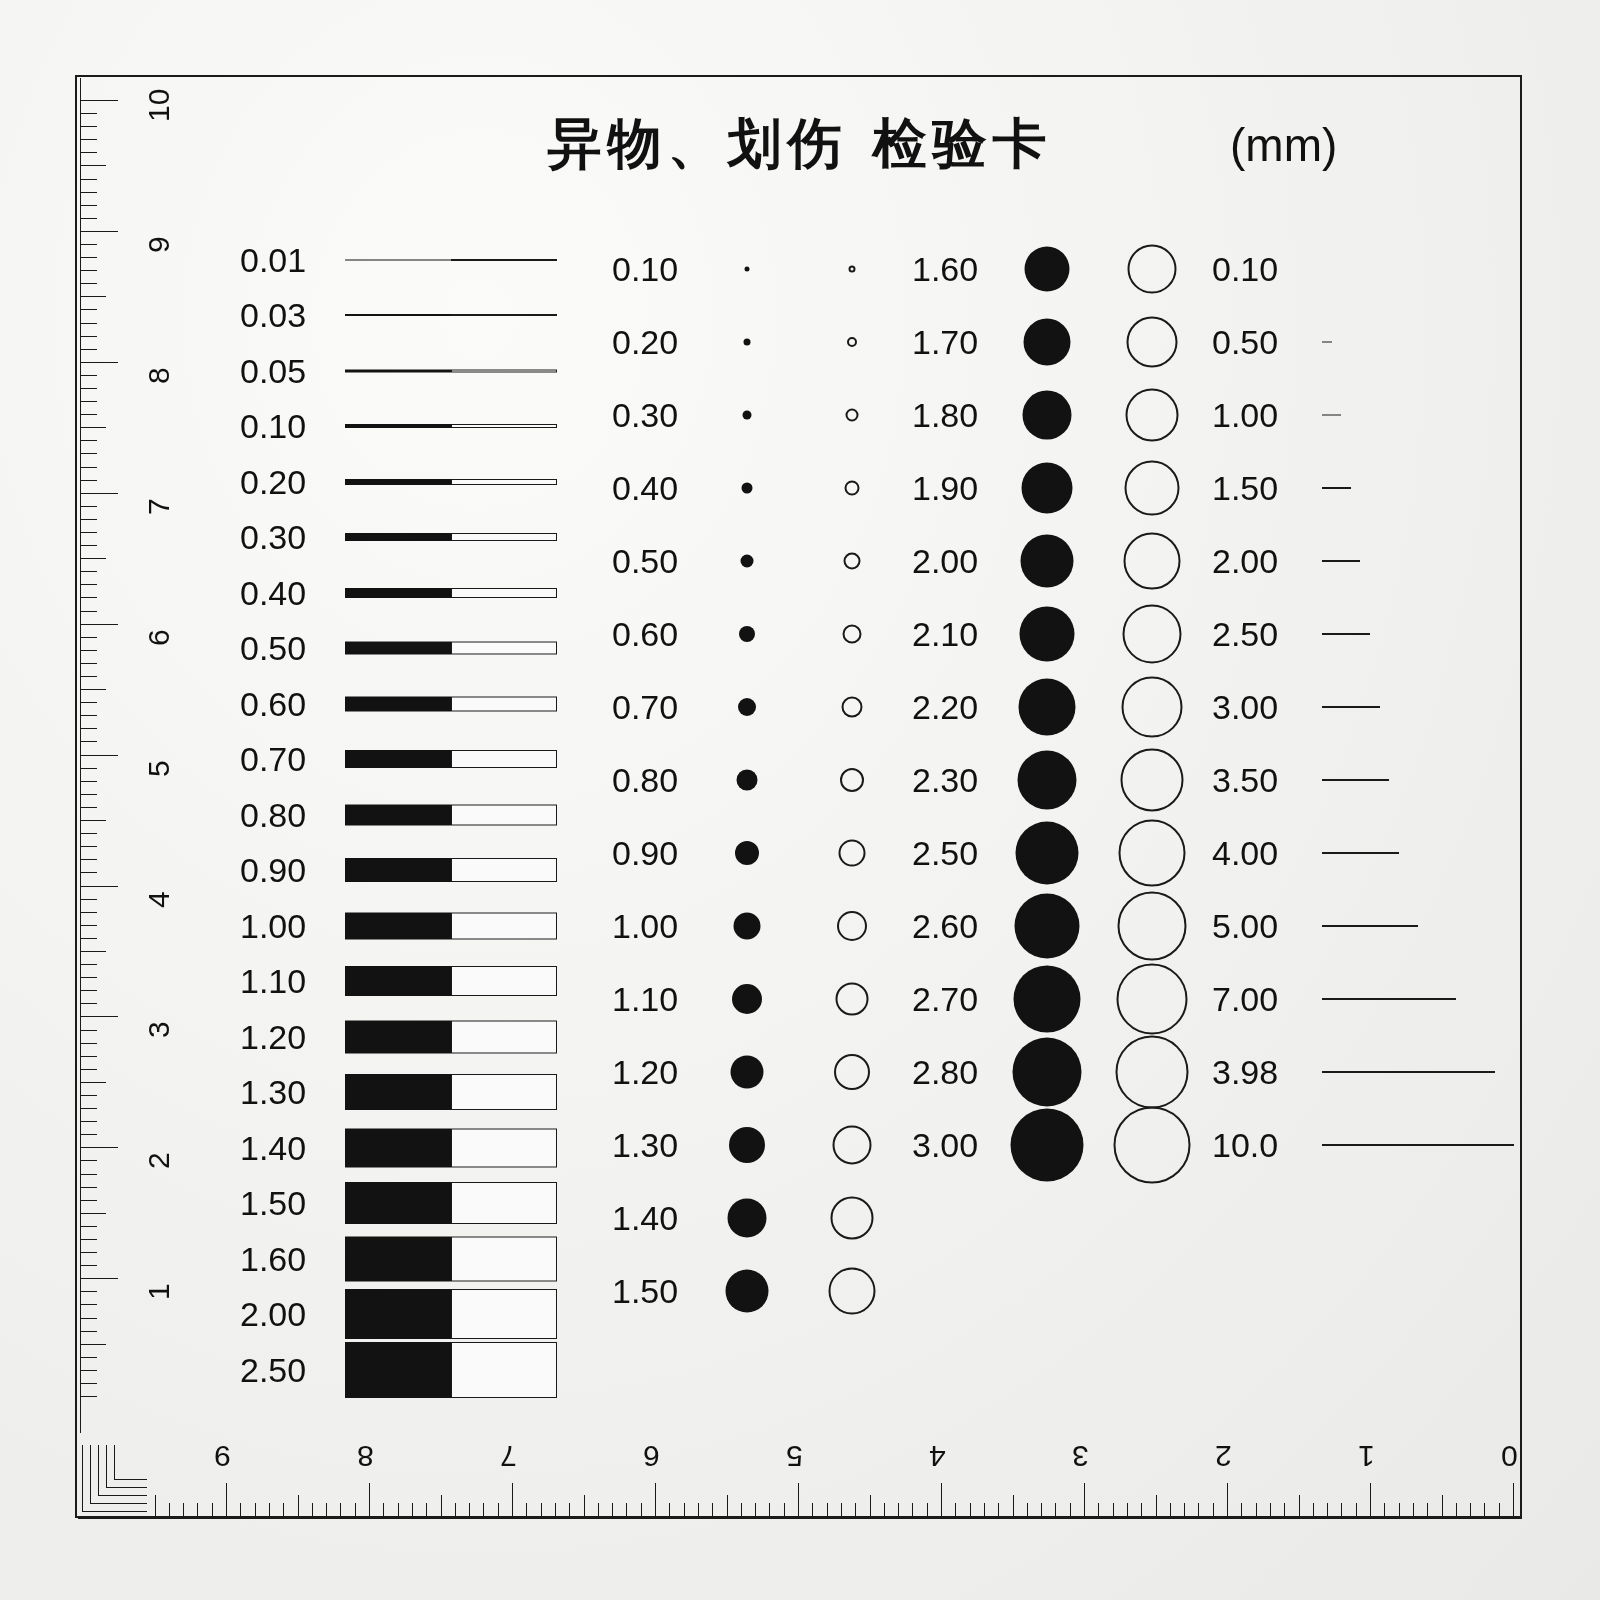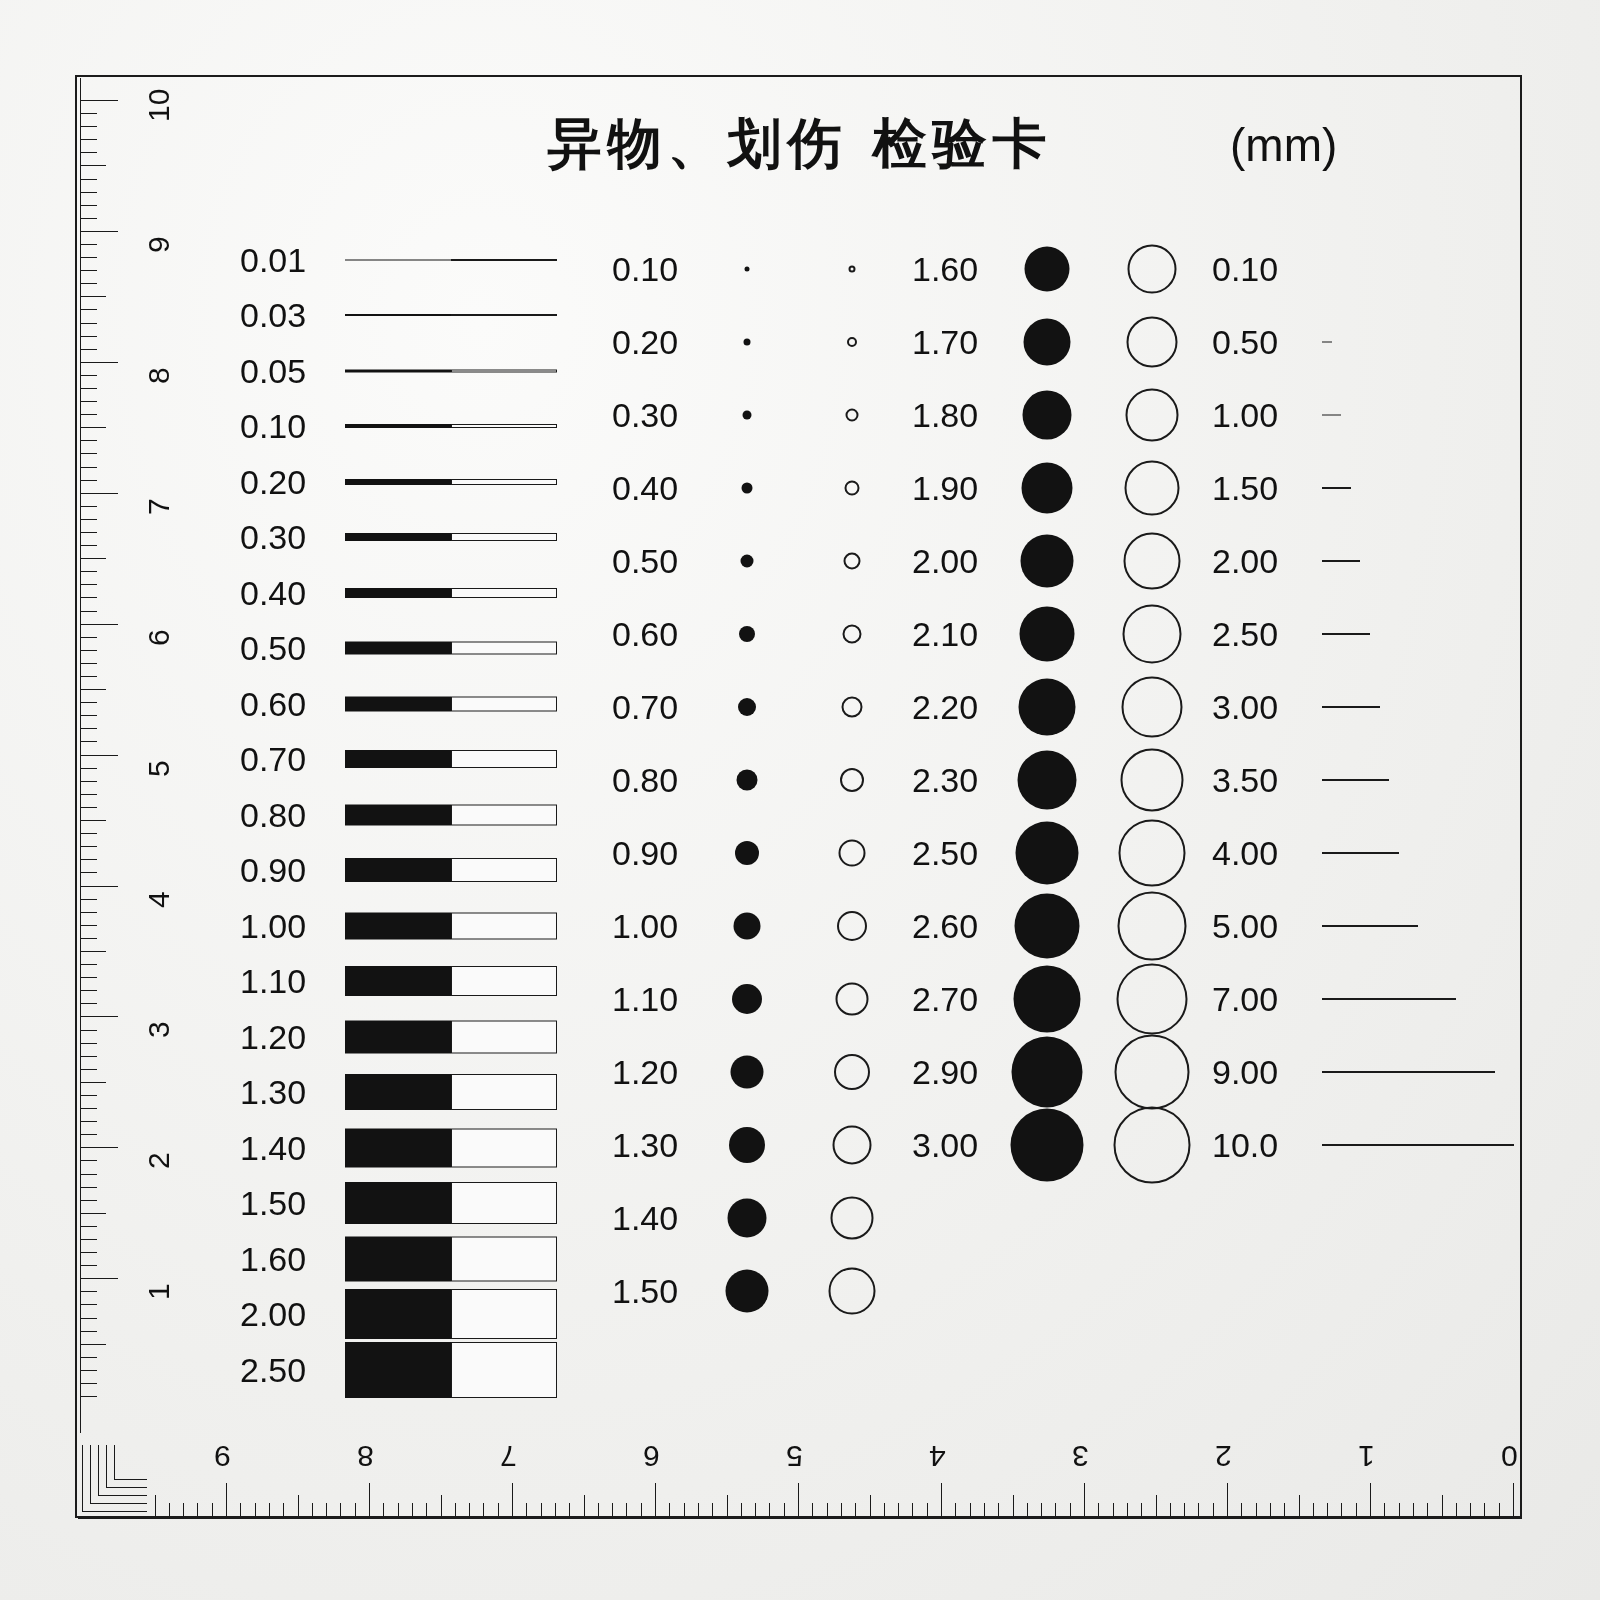--- a/index.html
+++ b/index.html
@@ -806,23 +806,23 @@
         <div class="ldot-label">2.60</div>
         <div class="ldot-filled" style="width: 65px; height: 65px;"></div>
         <div class="ldot-hollow" style="width: 69px; height: 69px;"></div>
       </div>
       <div class="dot-row">
         <div class="ldot-label">2.70</div>
         <div class="ldot-filled" style="width: 67px; height: 67px;"></div>
         <div class="ldot-hollow" style="width: 71px; height: 71px;"></div>
       </div>
       <div class="dot-row">
-        <div class="ldot-label">2.90</div>
-        <div class="ldot-filled" style="width: 71px; height: 71px;"></div>
-        <div class="ldot-hollow" style="width: 75px; height: 75px;"></div>
+        <div class="ldot-label">2.80</div>
+        <div class="ldot-filled" style="width: 69px; height: 69px;"></div>
+        <div class="ldot-hollow" style="width: 73px; height: 73px;"></div>
       </div>
       <div class="dot-row">
         <div class="ldot-label">3.00</div>
         <div class="ldot-filled" style="width: 73px; height: 73px;"></div>
         <div class="ldot-hollow" style="width: 77px; height: 77px;"></div>
       </div>
     </div>
 
   <div id="col-lines">
       <div class="line-row">
@@ -862,21 +862,21 @@
       </div>
       <div class="line-row">
         <div class="line-label">5.00</div>
         <div class="line-seg" style="width: 96px; height: 2px;"></div>
       </div>
       <div class="line-row">
         <div class="line-label">7.00</div>
         <div class="line-seg" style="width: 134px; height: 2px;"></div>
       </div>
       <div class="line-row">
-        <div class="line-label">9.00</div>
+        <div class="line-label">3.98</div>
         <div class="line-seg" style="width: 173px; height: 2px;"></div>
       </div>
       <div class="line-row">
         <div class="line-label">10.0</div>
         <div class="line-seg" style="width: 192px; height: 2px;"></div>
       </div>
     </div>
 </div>
 
 </body></html>

